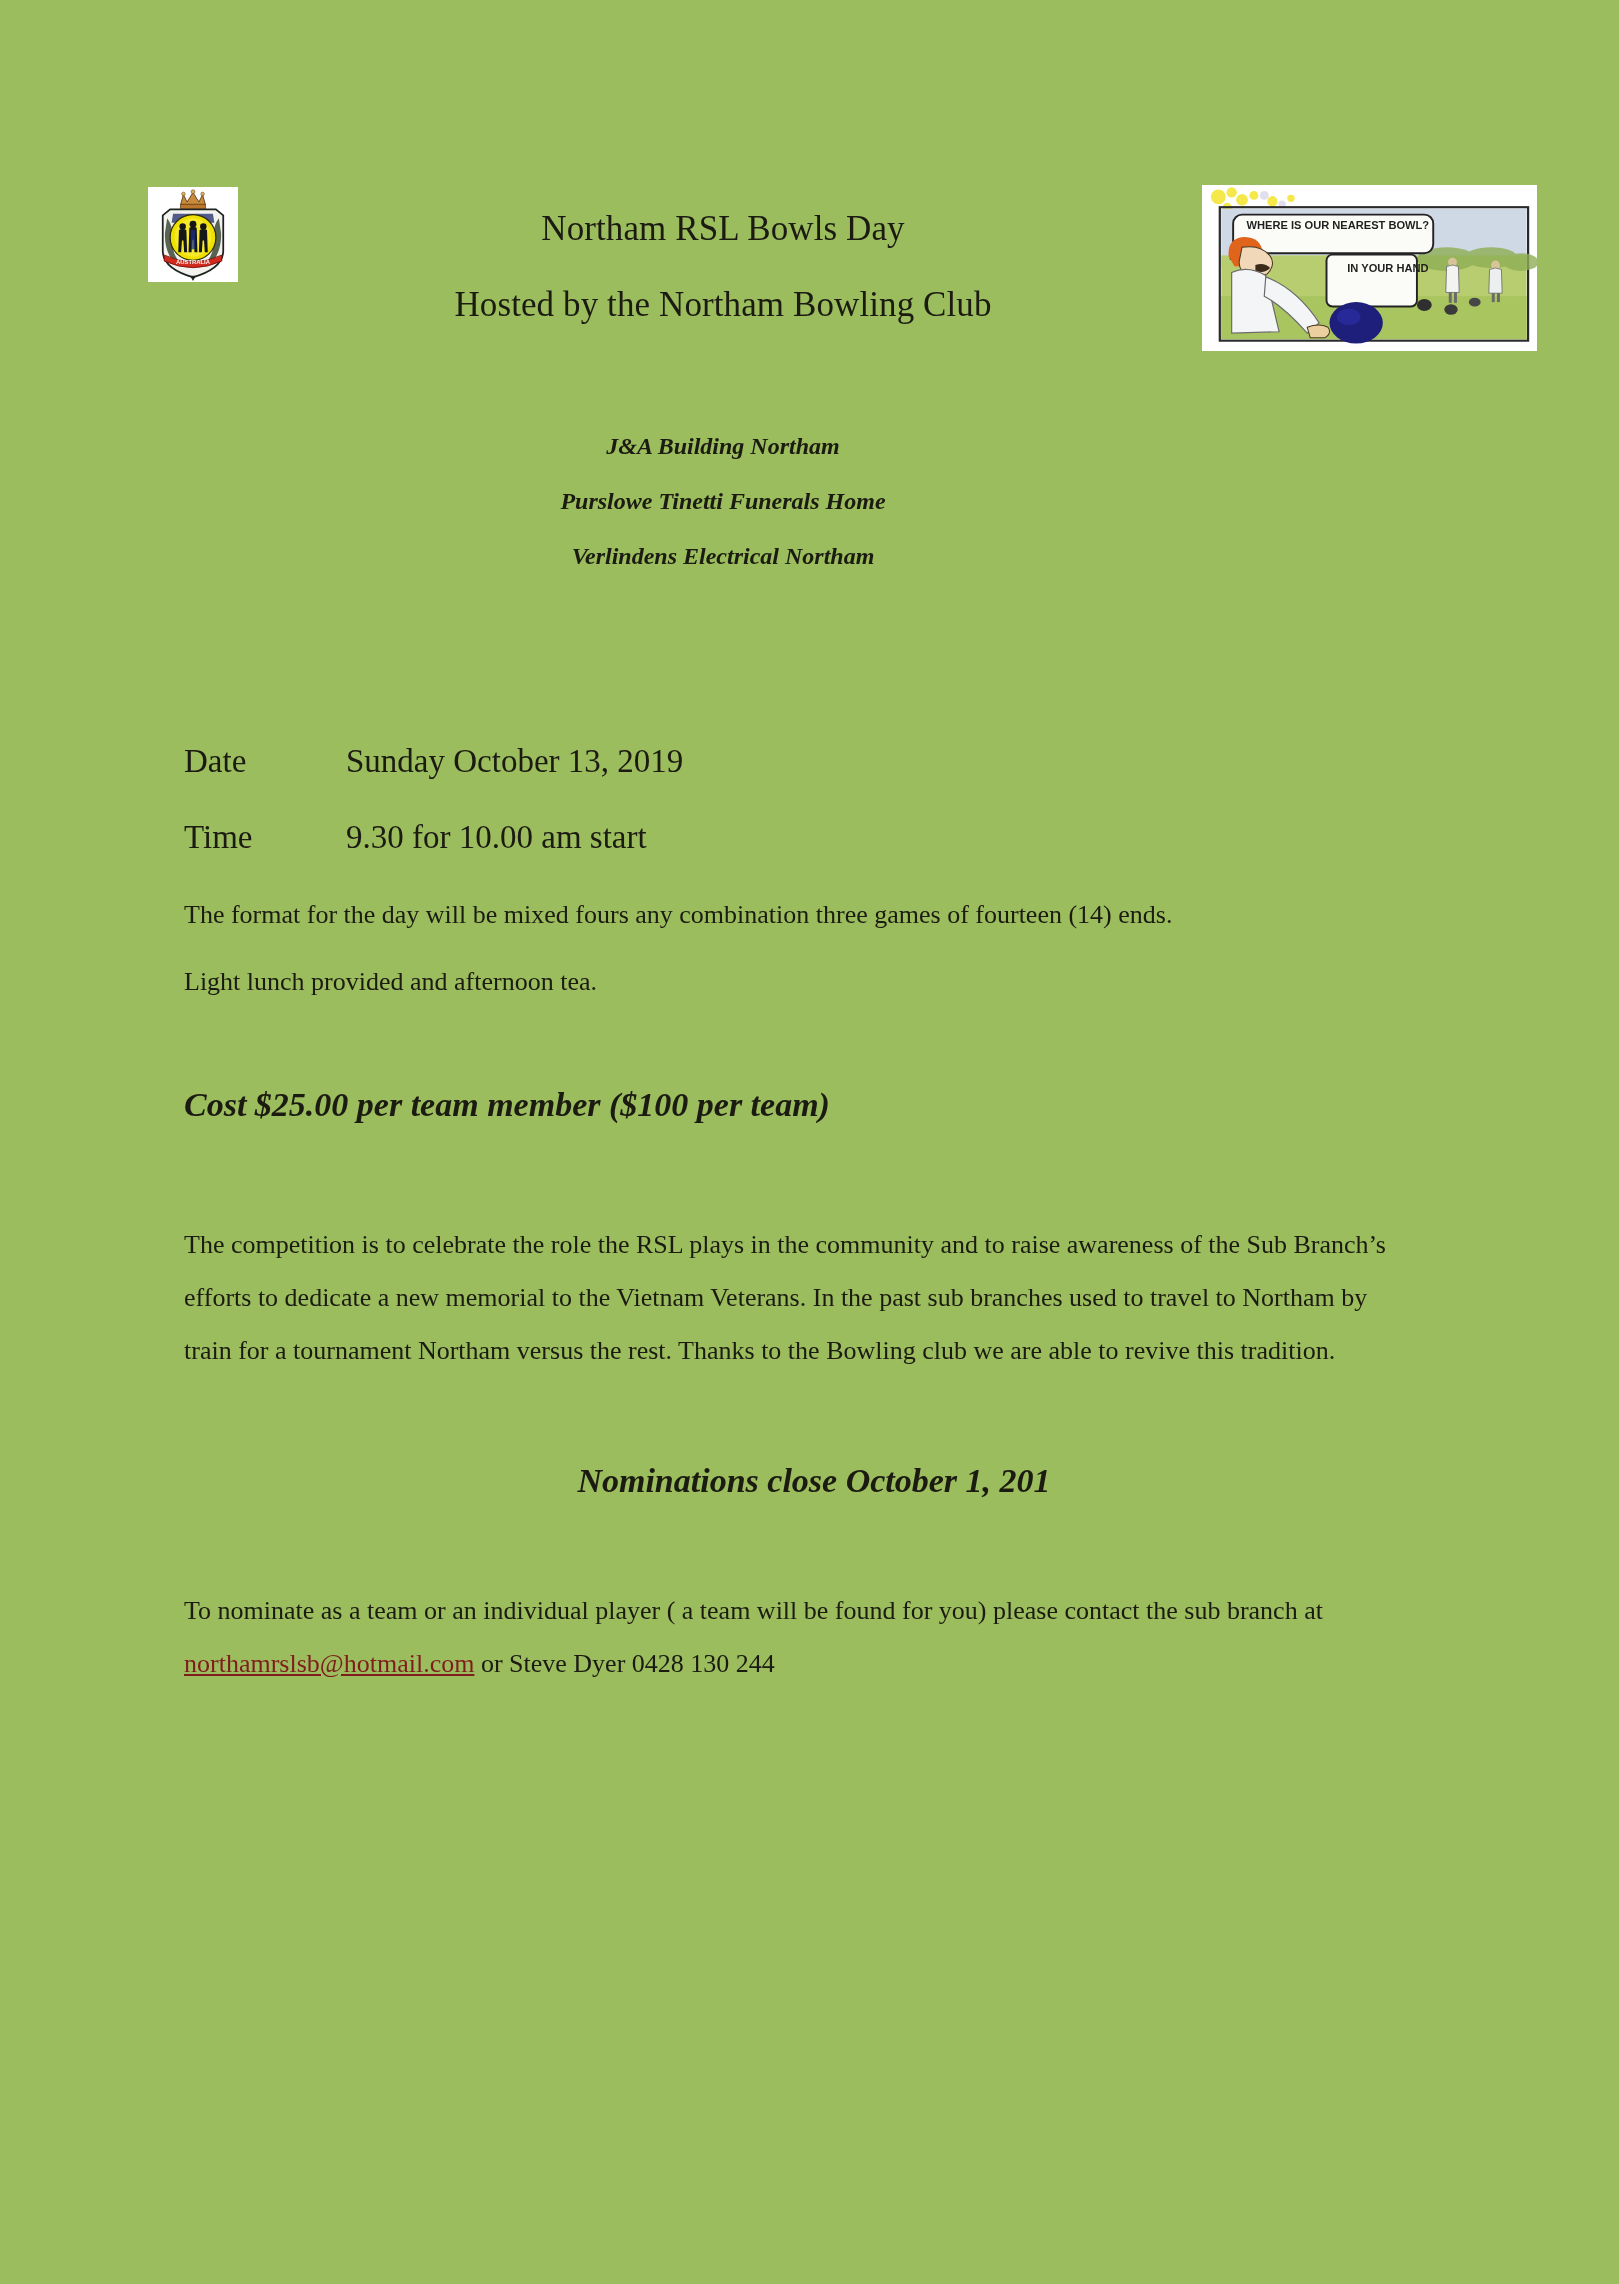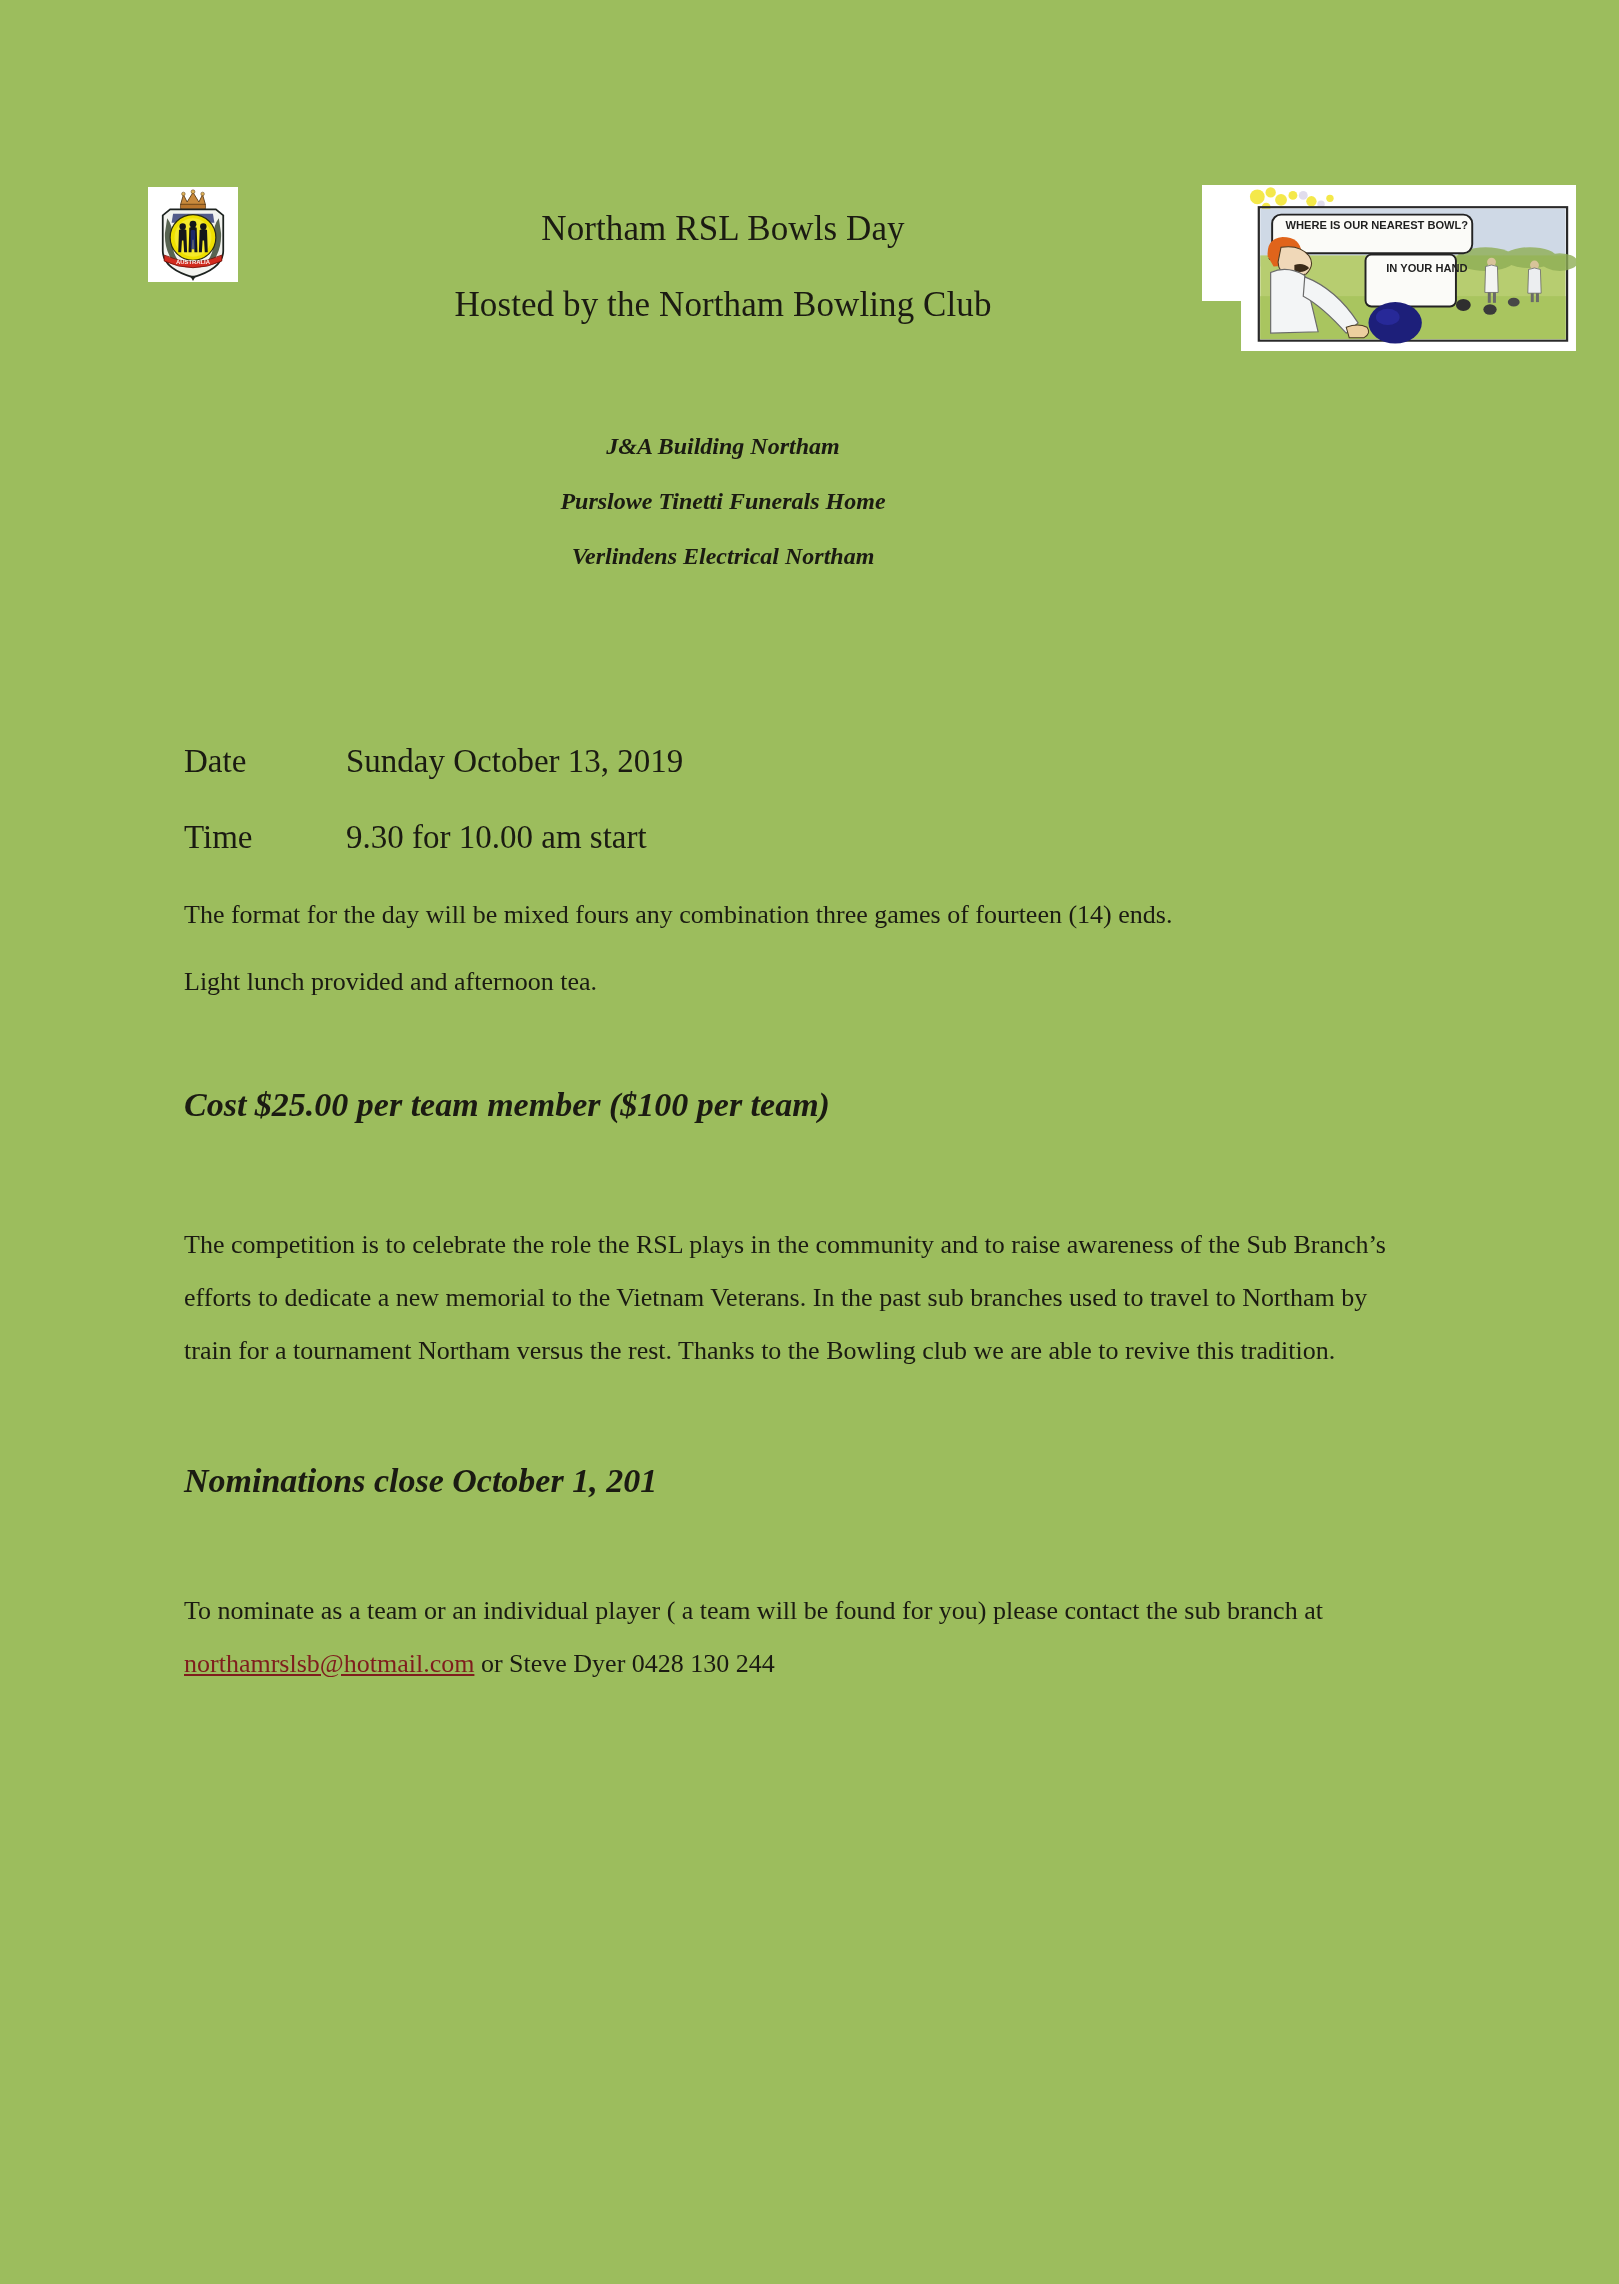--- a/index.html
+++ b/index.html
@@ -47,21 +47,20 @@
   .cartoon-frame {
     position: absolute;
     left: 1202px;
     top: 185px;
     width: 335px;
     height: 73px;
     background: #ffffff;
   }
   .cartoon-frame {
     height: 116px;
-    padding-left: 39px;
   }
   .cartoon-svg { display: block; width: 335px; height: 166px; }
 
   
   .title-stack {
     position: absolute;
     left: 245px;
     top: 191px;
     width: 956px;
     text-align: center;
@@ -110,21 +109,21 @@
   }
   .para.w-narrow { max-width: 1186px; }
 
   .emph {
     font-size: 34px;
     line-height: 53px;
     font-weight: bold;
     font-style: italic;
     margin-top: 70px;
   }
-  .emph.nom { margin-top: 77px; }
+  .emph.nom { margin-top: 77px; text-align: center; }
 
   .block-gap { margin-top: 77px; }
   .block-gap-lg { margin-top: 87px; }
 
   .mail-link {
     color: #7f1d1d;
     text-decoration: underline;
   }
 </style>
 </head>

